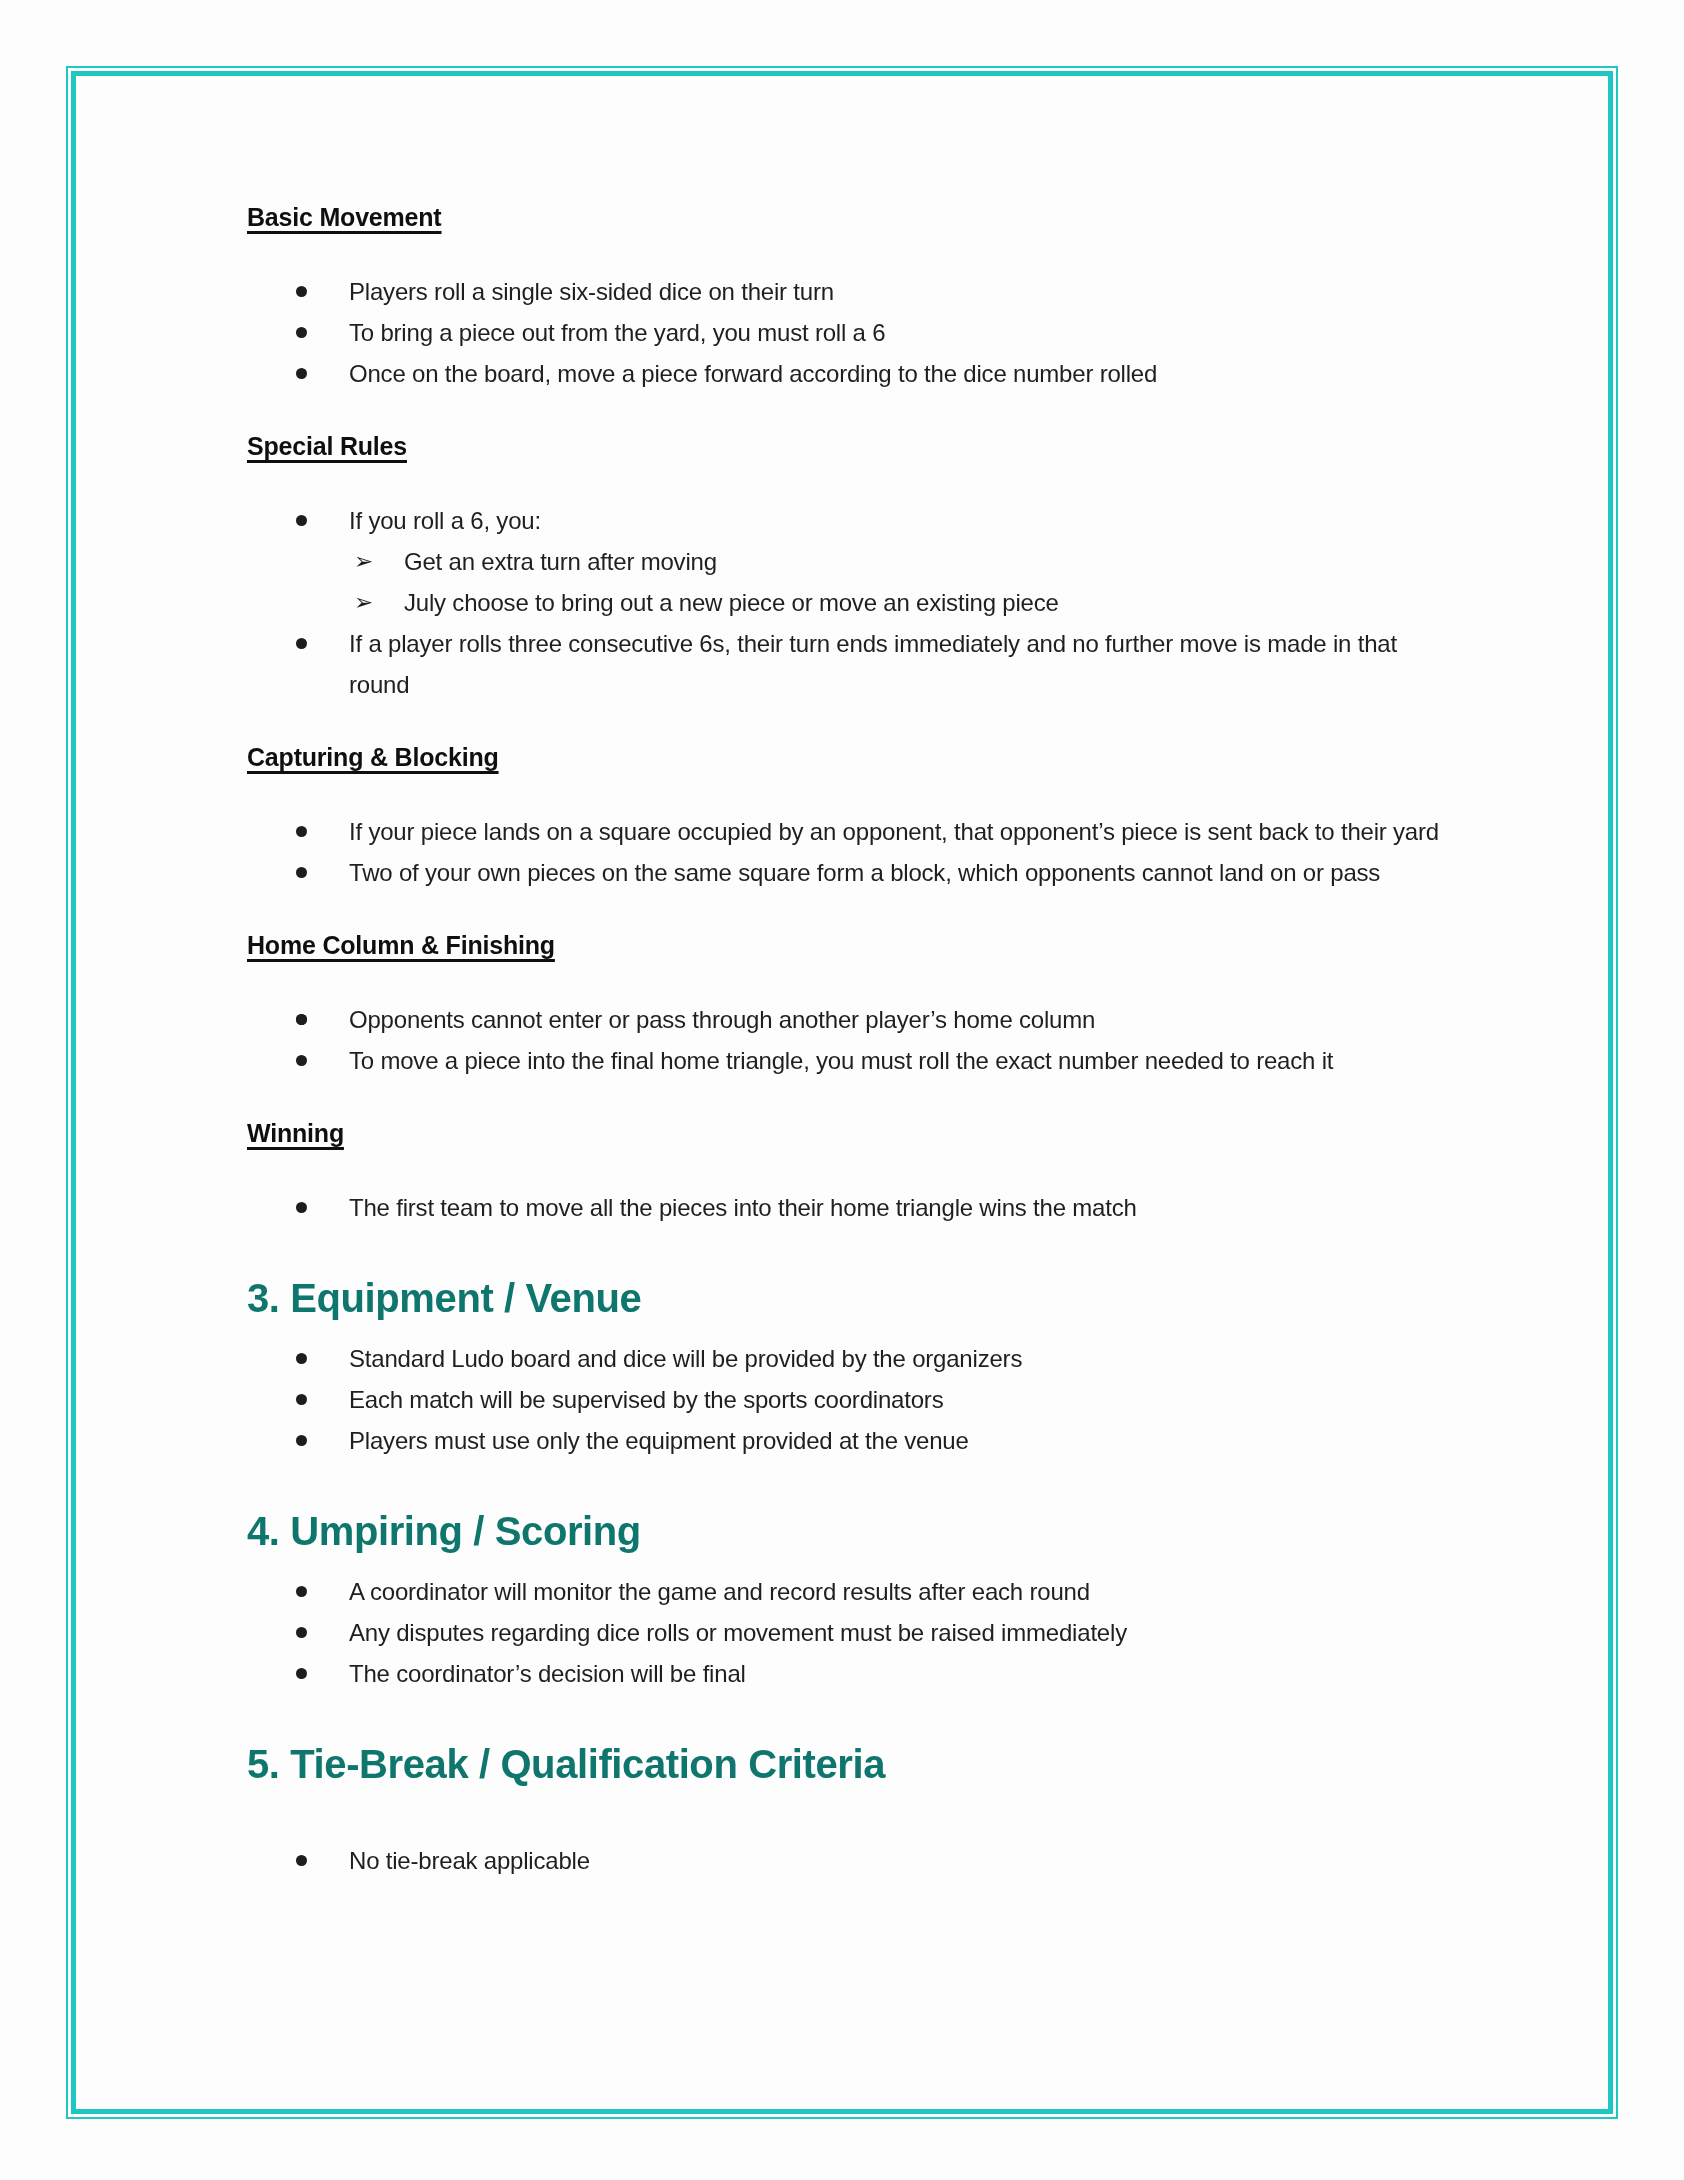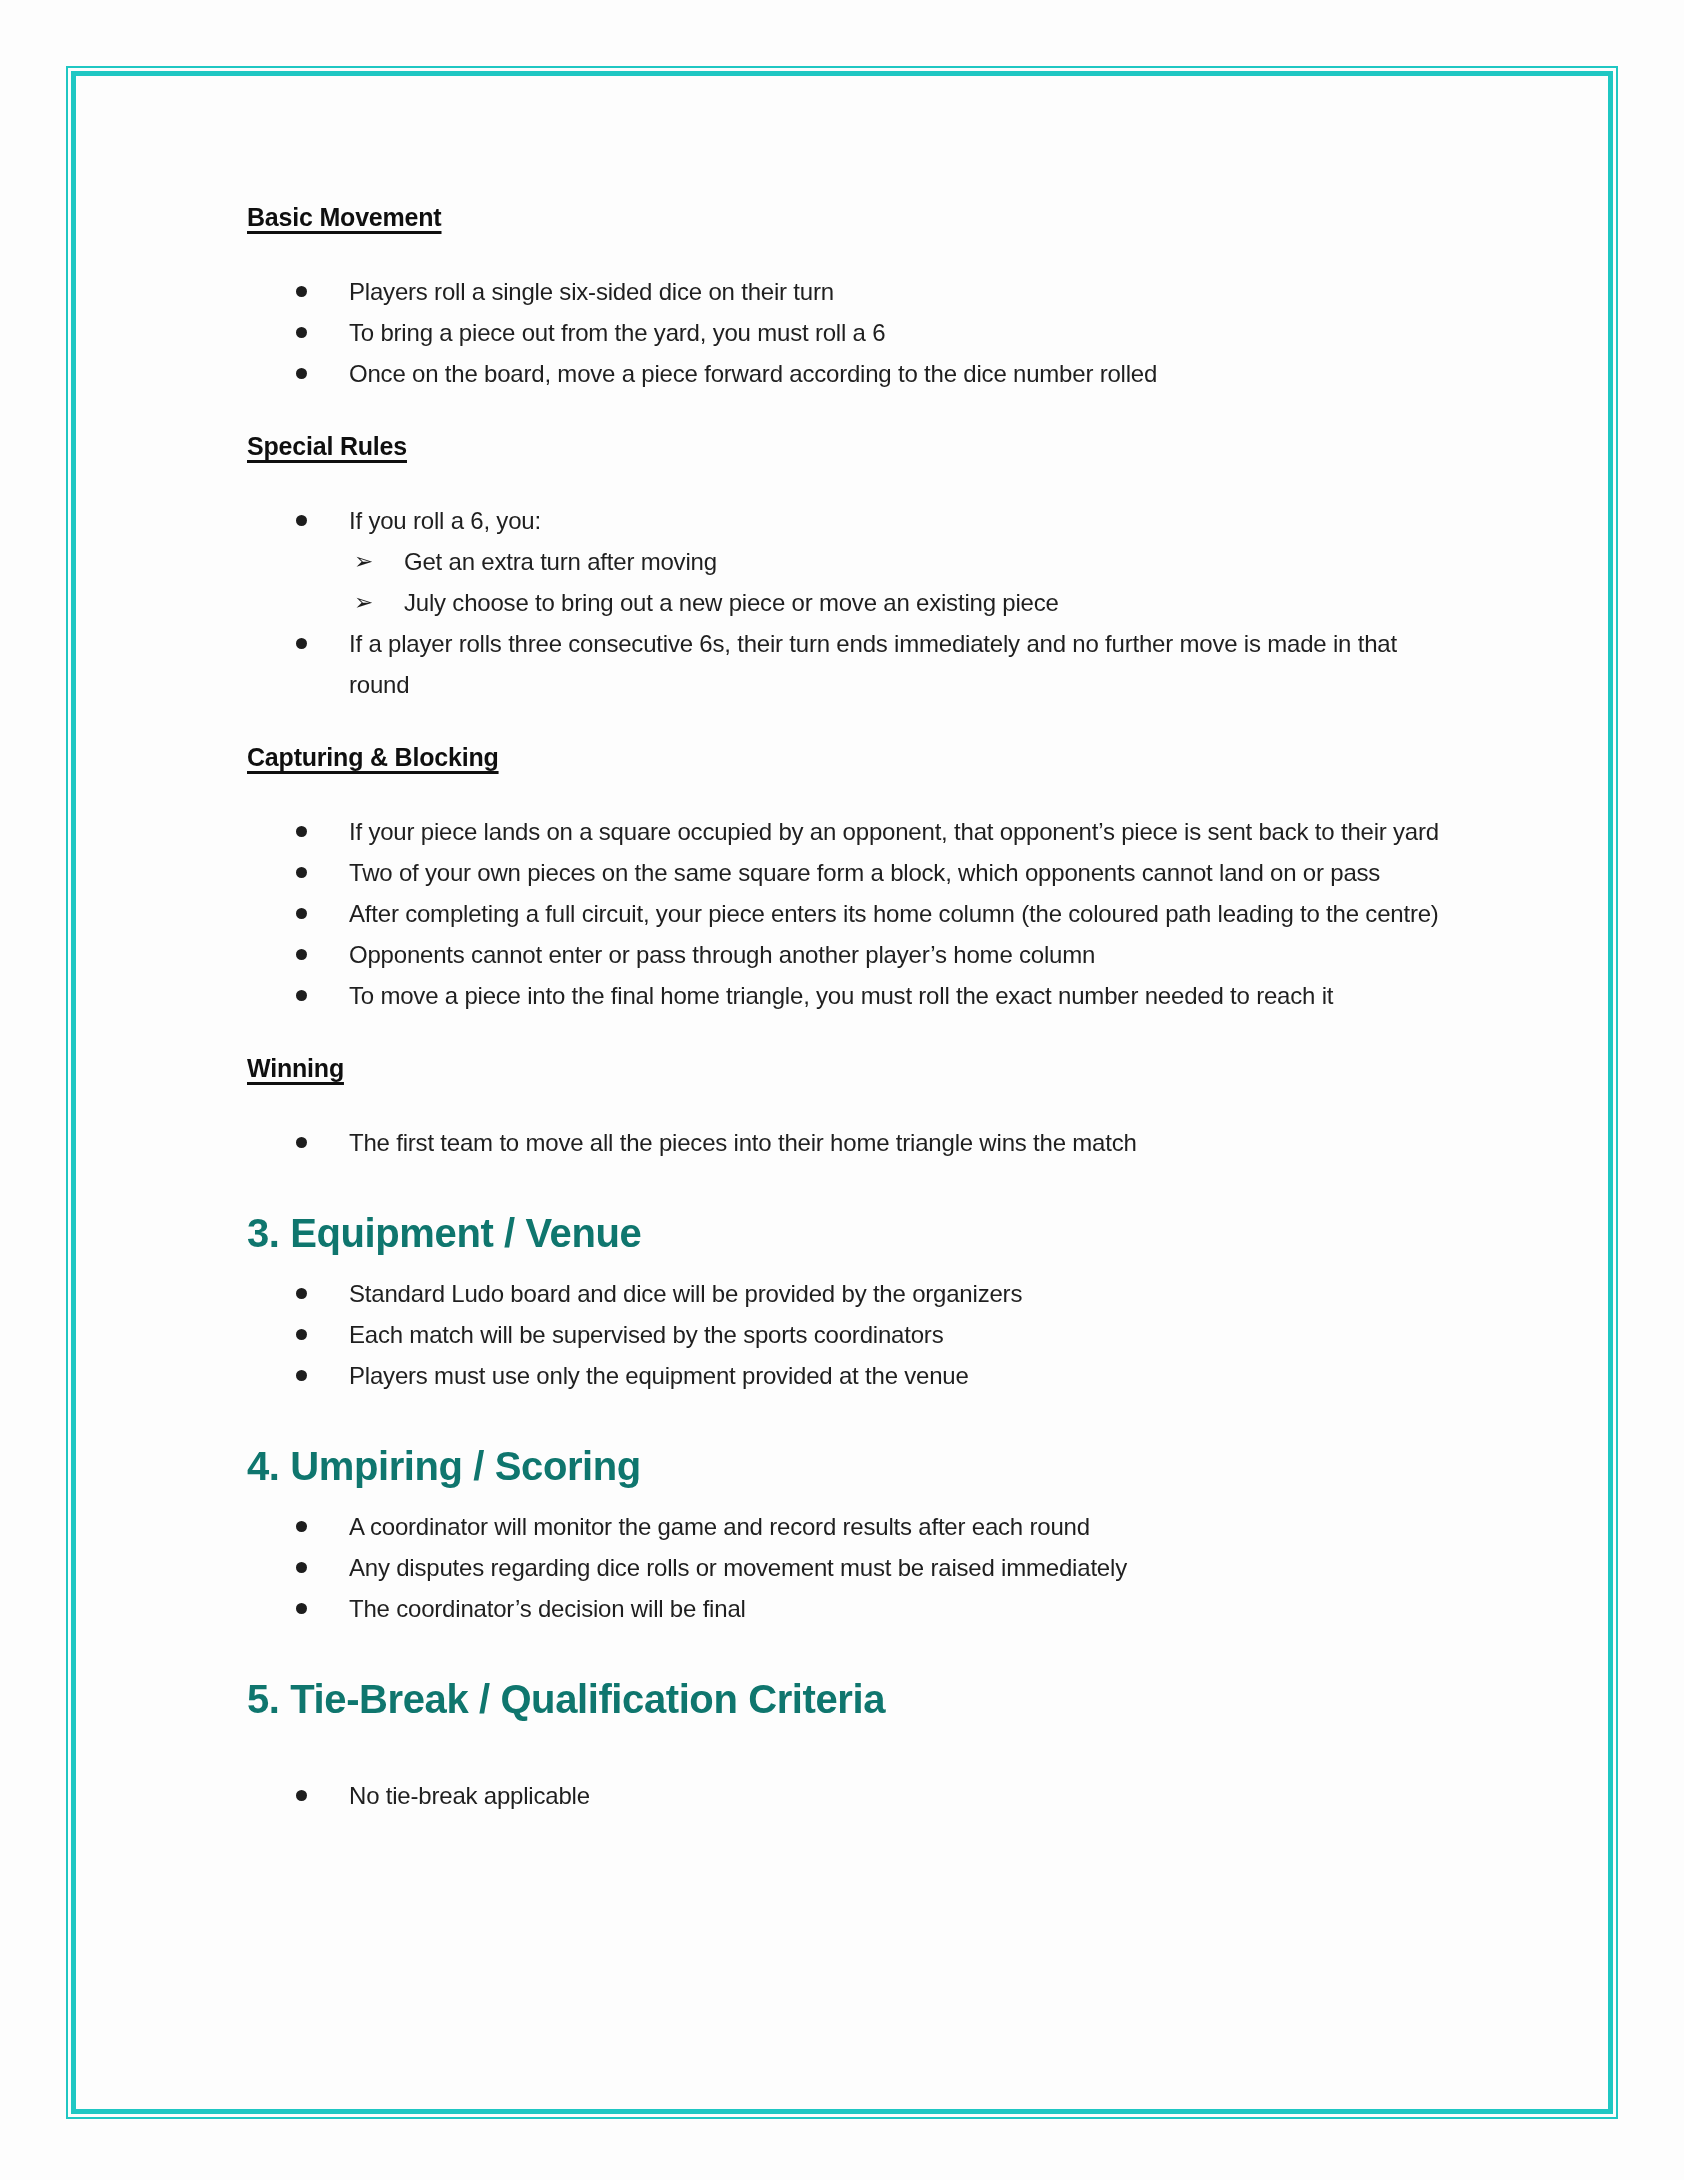--- a/index.html
+++ b/index.html
@@ -100,22 +100,23 @@
             <li class="s"><span class="arrow">➢</span><span>Get an extra turn after moving</span></li>
             <li class="s"><span class="arrow">➢</span><span>July choose to bring out a new piece or move an existing piece</span></li>
           </ul></li>
         <li class="b"><span class="dot"></span><span>If a player rolls three consecutive 6s, their turn ends immediately and no further move is made in that round</span></li>
       </ul>
       <div class="h-sub">Capturing &amp; Blocking</div>
       <ul class="bullets">
         <li class="b"><span class="dot"></span><span>If your piece lands on a square occupied by an opponent, that opponent’s piece is sent back to their yard</span></li>
         <li class="b"><span class="dot"></span><span>Two of your own pieces on the same square form a block, which opponents cannot land on or pass</span></li>
       </ul>
+      <div class="h-sub">Home Column &amp; Finishing</div>
       <ul class="bullets">
-        <li class="b"><span class="dot"></span><span>After completing a full circuit, your piece enters its home column (the coloured path leading to the centre)</span></li>
+        <li class="b"><span class="dot"></span></li>
         <li class="b"><span class="dot"></span><span>Opponents cannot enter or pass through another player’s home column</span></li>
         <li class="b"><span class="dot"></span><span>To move a piece into the final home triangle, you must roll the exact number needed to reach it</span></li>
       </ul>
       <div class="h-sub">Winning</div>
       <ul class="bullets">
         <li class="b"><span class="dot"></span><span>The first team to move all the pieces into their home triangle wins the match</span></li>
       </ul>
       <div class="h-main">3. Equipment / Venue</div>
       <ul class="bullets">
         <li class="b"><span class="dot"></span><span>Standard Ludo board and dice will be provided by the organizers</span></li>

